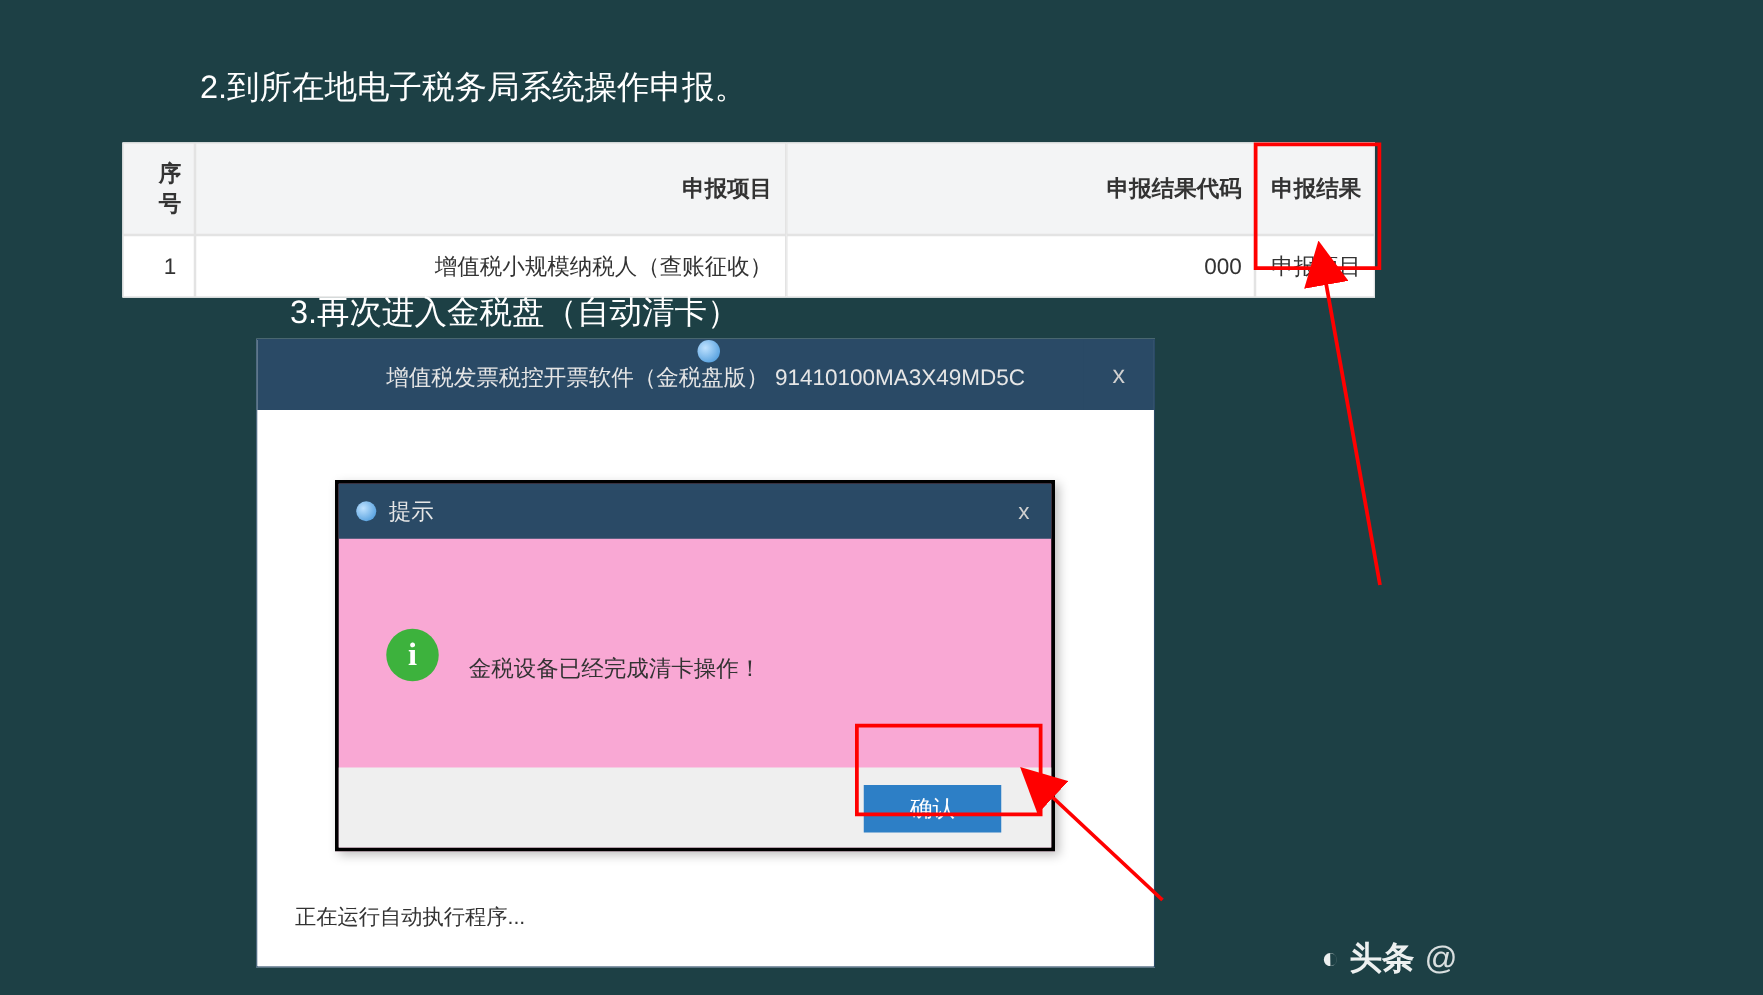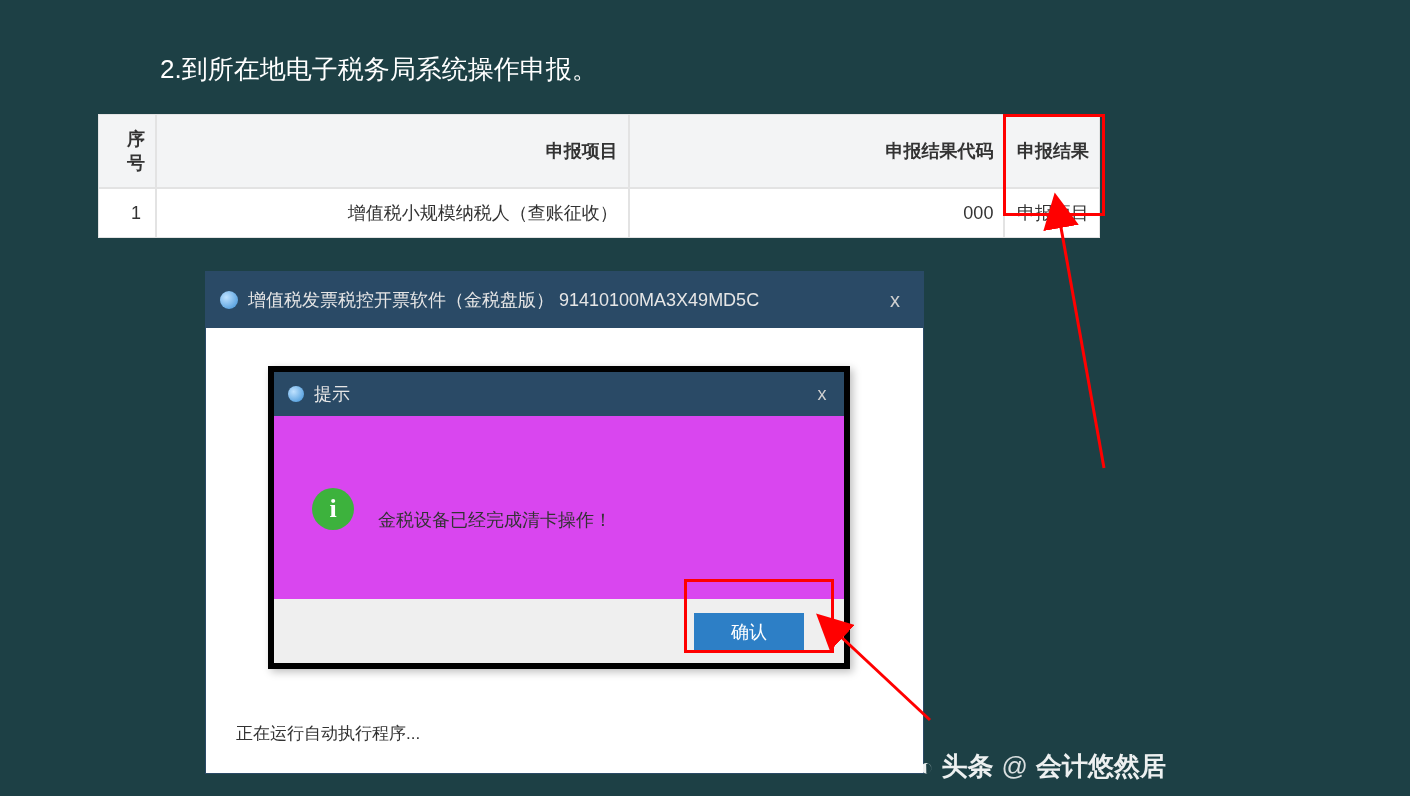--- a/index.html
+++ b/index.html
@@ -61,20 +61,21 @@
     box-sizing: border-box;
   }
   .app-titlebar {
     height: 56px;
     background: #2a4a66;
     color: #e6e6e6;
     display: flex;
     align-items: center;
     font-size: 18px;
     position: relative;
+    flex-direction: column;
   }
   .app-titlebar .ticon {
     width: 18px; height: 18px; border-radius: 50%;
     background: radial-gradient(circle at 35% 35%, #bfe2ff, #3a8fd6);
     margin: 0 10px 0 14px;
     flex: none;
   }
   .app-close {
     position: absolute;
     right: 0; top: 0;
@@ -88,25 +89,25 @@
   .app-body {
     position: relative;
     width: 100%;
     height: calc(100% - 56px);
     background: #ffffff;
   }
   
   .dialog {
     position: absolute;
     left: 62px;
-    top: 38px;
+    top: 56px;
     width: 570px;
     height: 291px;
-    border: 6px solid #000000;
-    background: #d946ef;
+    border: 3px solid #000000;
+    background: #f9a8d4;
     box-shadow: 3px 3px 8px rgba(0,0,0,0.25);
   }
   .dlg-titlebar {
     height: 44px;
     background: #2a4a66;
     color: #e6e6e6;
     display: flex;
     align-items: center;
     font-size: 18px;
     position: relative;
@@ -233,20 +234,21 @@
           <td>增值税小规模纳税人（查账征收）</td>
           <td>000</td>
           <td>申报项目</td>
         </tr>
       </tbody>
     </table>
   </div>
 
   <div class="btn-outline" style="left:1003px; top:114px; width:96px; height:96px;"></div>
 
+  <div class="heading" style="left:232px; top:232px;">3.再次进入金税盘（自动清卡）</div>
 
   <div class="app-window">
     <div class="app-titlebar">
       <span class="ticon"></span>
       <span>增值税发票税控开票软件（金税盘版）  91410100MA3X49MD5C</span>
       <div class="app-close">x</div>
     </div>
     <div class="app-body">
 
       <div class="dialog">
@@ -279,16 +281,15 @@
 
     <line x1="1104" y1="468" x2="1060" y2="222" stroke="#ff0000" stroke-width="3" marker-end="url(#arrowhead)"></line>
 
     <line x1="930" y1="720" x2="838" y2="634" stroke="#ff0000" stroke-width="3" marker-end="url(#arrowhead)"></line>
   </svg>
 
   <div class="watermark">
     <span class="wm-logo">◐</span>
     <span>头条</span>
     <span class="wm-at">@</span>
-      <span>会计悠然居</span>
   </div>
 
 </div>
 
 </body></html>

